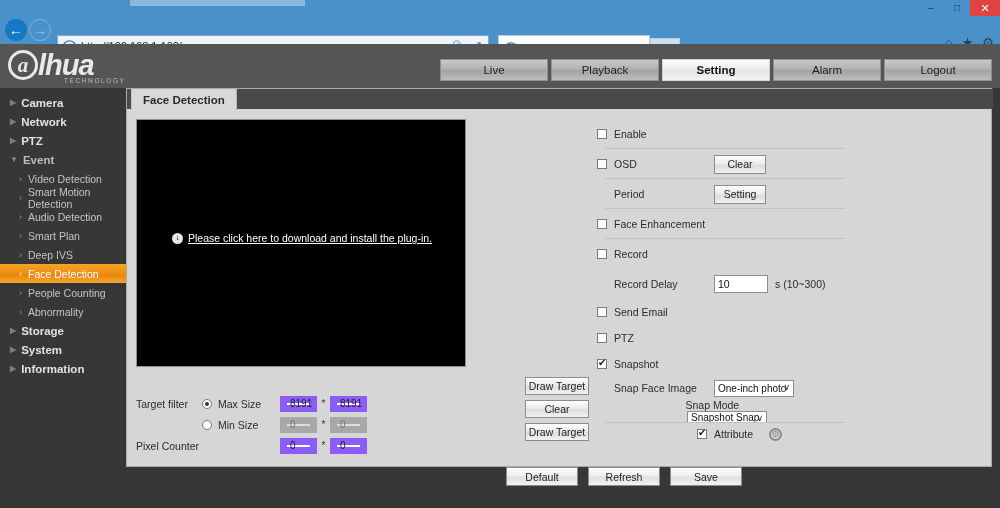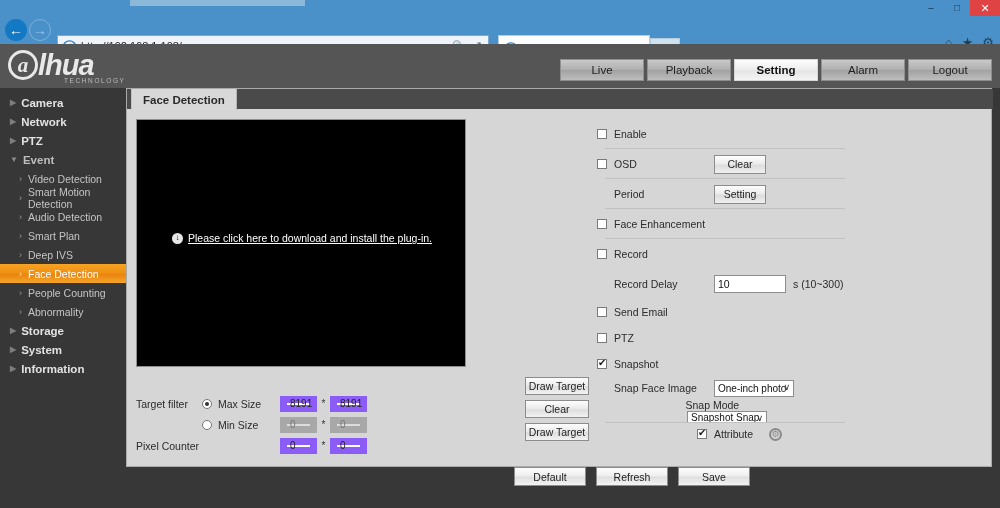--- a/index.html
+++ b/index.html
@@ -58,21 +58,21 @@
     position:absolute; left:0; top:3px; width:30px; height:30px; border-radius:50%;
     border:3px solid #e8e8e8; color:#e8e8e8; font-size:21px; font-style:italic; font-weight:bold;
     display:flex; align-items:center; justify-content:center; font-family:"Liberation Serif", serif;
   }
   .logo-word { position:absolute; left:30px; top:2px; font-size:29px; font-weight:bold; font-style:italic;
                color:#e9e9e9; letter-spacing:-1px; font-family:"Liberation Sans", sans-serif; }
   .logo-sub { position:absolute; left:56px; top:30px; font-size:6.5px; letter-spacing:1.6px; color:#bdbdbd; }
 
   .topnav { position:absolute; right:8px; top:59px; display:flex; gap:3px; }
   .topnav-btn {
-    width:84px; height:22px; display:flex; align-items:center; justify-content:center;
+    width:108px; height:22px; display:flex; align-items:center; justify-content:center;
     font-size:11.5px; color:#1e1e1e; border:1px solid #8f8f8f;
     background:linear-gradient(to bottom,#c9c9c9 0%,#b0b0b0 48%,#a2a2a2 52%,#bdbdbd 100%);
   }
   .topnav-btn.active { background:linear-gradient(to bottom,#fcfcfc 0%,#ededed 48%,#e4e4e4 52%,#f4f4f4 100%);
                         color:#111; font-weight:bold; border-color:#d6d6d6; }
 
   
   .page { position:absolute; left:0; top:88px; width:1000px; height:420px; background:#373737; }
 
   
@@ -133,21 +133,21 @@
         position:relative; flex:0 0 auto; }
   .cb.on::after { content:"\2714"; position:absolute; left:0px; top:-3px; font-size:10px; color:#1a1a1a; line-height:12px; }
   .s-lbl { white-space:nowrap; }
   .s-lbl.indent { margin-left:17px; }
   .s-lbl.w { width:100px; }
   .s-btn {
     width:52px; height:19px; display:flex; align-items:center; justify-content:center;
     font-size:10.5px; color:#1d1d1d; border:1px solid #8c8c8c;
     background:linear-gradient(to bottom,#fdfdfd 0%,#ececec 45%,#dcdcdc 55%,#f0f0f0 100%);
   }
-  .s-input { width:72px; height:17px; border:1px solid #8d8d8d; background:#fff; font-size:10.5px;
+  .s-input { width:54px; height:17px; border:1px solid #8d8d8d; background:#fff; font-size:10.5px;
              color:#111; padding:8px 3px; display:flex; align-items:center; }
   .s-suffix { margin-left:7px; font-size:10.5px; color:#2b2b2b; }
   .s-sel {
     width:80px; height:17px; border:1px solid #8d8d8d; background:#fff; font-size:10px; color:#111;
     display:flex; align-items:center; padding-left:3px; position:relative; overflow:hidden; white-space:nowrap;
   }
   .s-sel .chev { position:absolute; right:3px; top:1px; font-size:9px; color:#333; }
   .gear-ic { margin-left:16px; width:13px; height:13px; border-radius:50%; border:2px solid #8a8a8a;
              display:flex; align-items:center; justify-content:center; font-size:9px; color:#8a8a8a; }
 
@@ -402,19 +402,19 @@
       </div>
 
       <div class="srow" style="height:22px;">
         <span class="s-lbl indent" style="width:83px;"></span>
         <span class="cb on"></span>
         <span class="s-lbl">Attribute</span>
         <span class="gear-ic">⚙</span>
       </div>
     </div>
 
-    <div class="actions" style="left:360px; top:378px; position:absolute;padding-left:27px;">
+    <div class="actions" style="left:352px; top:378px; position:absolute;padding-left:27px;">
       <div class="abtn">Default</div>
       <div class="abtn">Refresh</div>
       <div class="abtn">Save</div>
     </div>
   </div>
 </div>
 
 </body></html>

